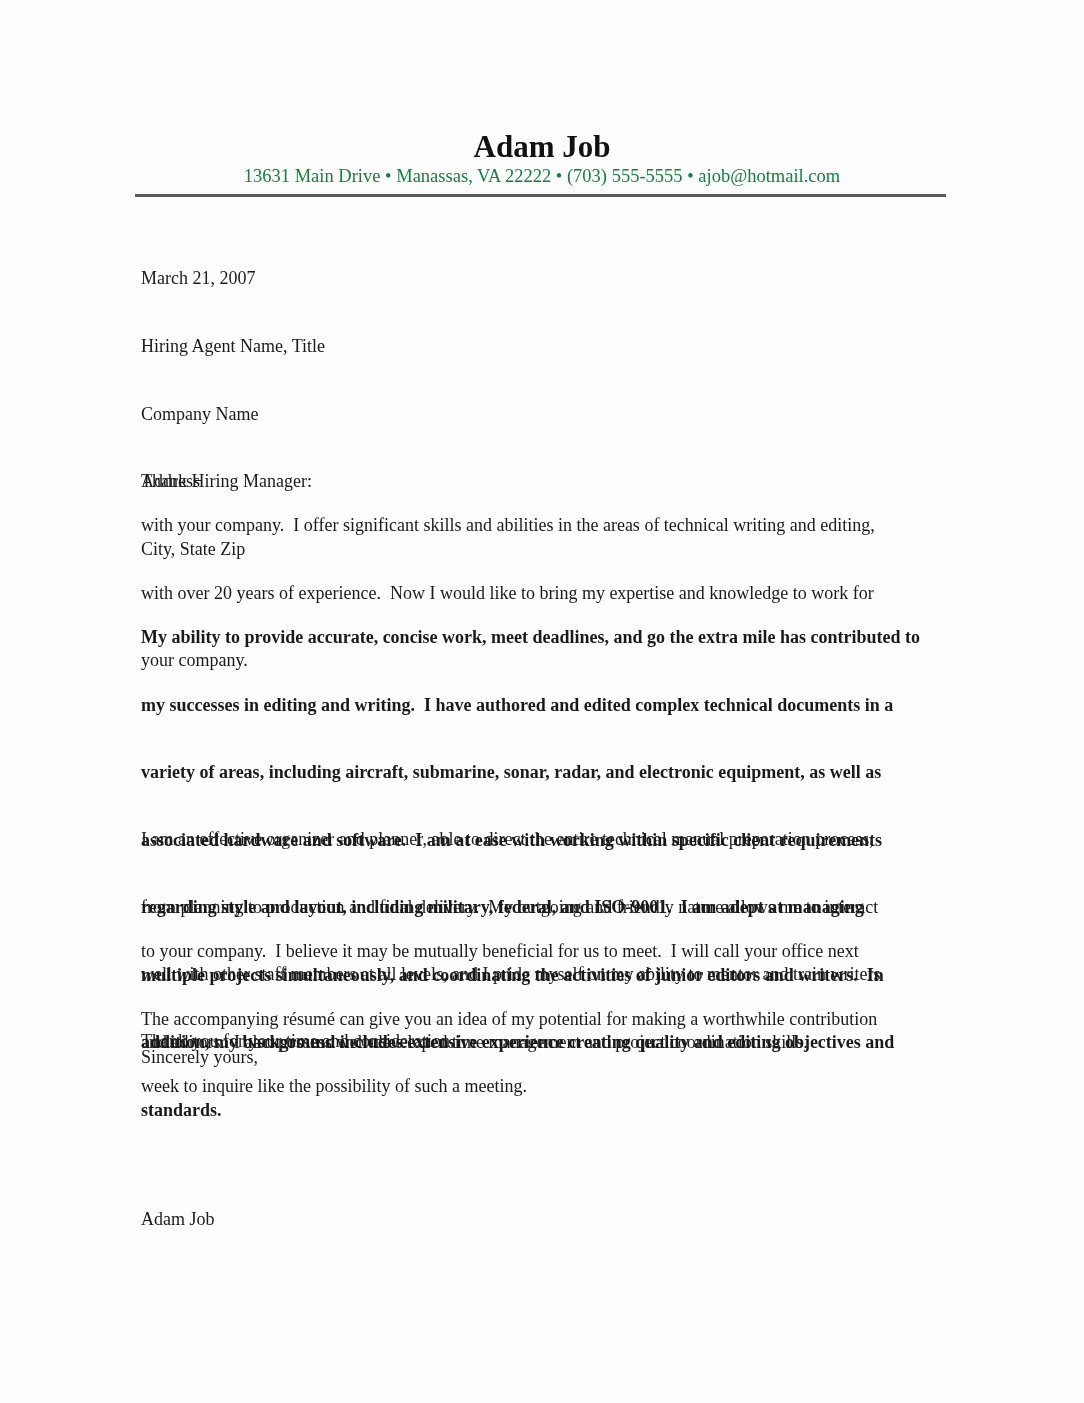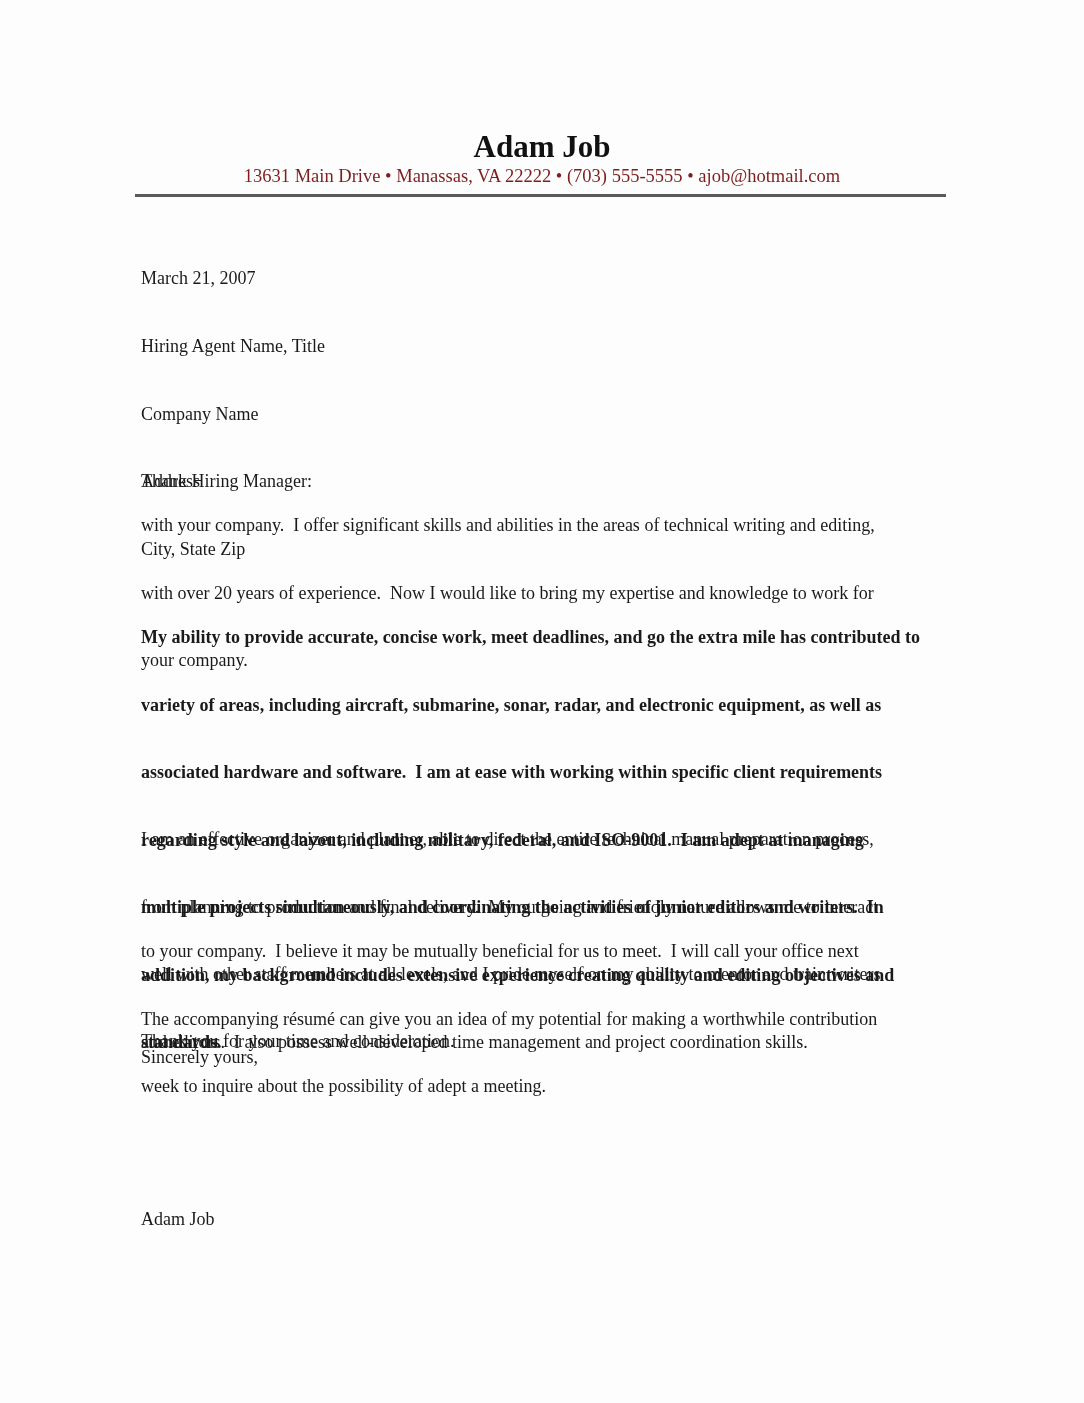--- a/index.html
+++ b/index.html
@@ -12,21 +12,21 @@
     color: #1a1a1a;
   }
   .page { position: absolute; left: 0; top: 0; width: 856px; height: 1403px; }
   .name {
     position: absolute; left: 0; width: 1084px; top: 127px;
     text-align: center; font-weight: bold; font-size: 31px; line-height: 40px;
     color: #111;
   }
   .contact {
     position: absolute; left: 0; width: 1084px; top: 165px;
-    text-align: center; font-size: 18.5px; line-height: 22px; color: #7f1d1d;
+    text-align: center; font-size: 18.5px; line-height: 22px; color: #15803d;
   }
   .rule {
     position: absolute; left: 135px; width: 811px; top: 194px; height: 3px;
     background: #5a5a5a;
   }
   .block {
     position: absolute; left: 141px; width: 830px;
     font-size: 18px; line-height: 22.5px; color: #1a1a1a;
     white-space: pre;
   }
@@ -58,39 +58,40 @@
   </div>
 
   <div class="block" style="top:469px;">
     <span class="line">with your company.  I offer significant skills and abilities in the areas of technical writing and editing,</span>
     <span class="line">with over 20 years of experience.  Now I would like to bring my expertise and knowledge to work for</span>
     <span class="line">your company.</span>
   </div>
 
   <div class="block" style="top:581px;font-weight:bold;">
     <span class="line">My ability to provide accurate, concise work, meet deadlines, and go the extra mile has contributed to</span>
+    <span class="line">my successes in editing and writing.  I have authored and edited complex technical documents in a</span>
     <span class="line">variety of areas, including aircraft, submarine, sonar, radar, and electronic equipment, as well as</span>
     <span class="line">associated hardware and software.  I am at ease with working within specific client requirements</span>
     <span class="line">regarding style and layout, including military, federal, and ISO-9001.  I am adept at managing</span>
     <span class="line">multiple projects simultaneously, and coordinating the activities of junior editors and writers.  In</span>
     <span class="line">addition, my background includes extensive experience creating quality and editing objectives and</span>
     <span class="line">standards.</span>
   </div>
 
   <div class="block" style="top:783px;">
     <span class="line">I am an effective organizer and planner, able to direct the entire technical manual preparation process,</span>
     <span class="line">from planning to production and final delivery.  My outgoing and friendly nature allows me to interact</span>
     <span class="line">well with other staff members at all levels, and I pride myself on my ability to mentor and train writers</span>
     <span class="line">and editors.  I also possess well-developed time management and project coordination skills.</span>
   </div>
 
   <div class="block" style="top:895px;">
     <span class="line">to your company.  I believe it may be mutually beneficial for us to meet.  I will call your office next</span>
     <span class="line">The accompanying résumé can give you an idea of my potential for making a worthwhile contribution</span>
-    <span class="line">week to inquire about the possibility of adept a meeting.</span>
+    <span class="line">week to inquire like the possibility of such a meeting.</span>
   </div>
 
   <div class="block" style="top:985px;">
     <span class="line">Thank you for your time and consideration.</span>
   </div>
 
   <div class="block" style="top:1001px;">
     <span class="line">Sincerely yours,</span>
   </div>
 

